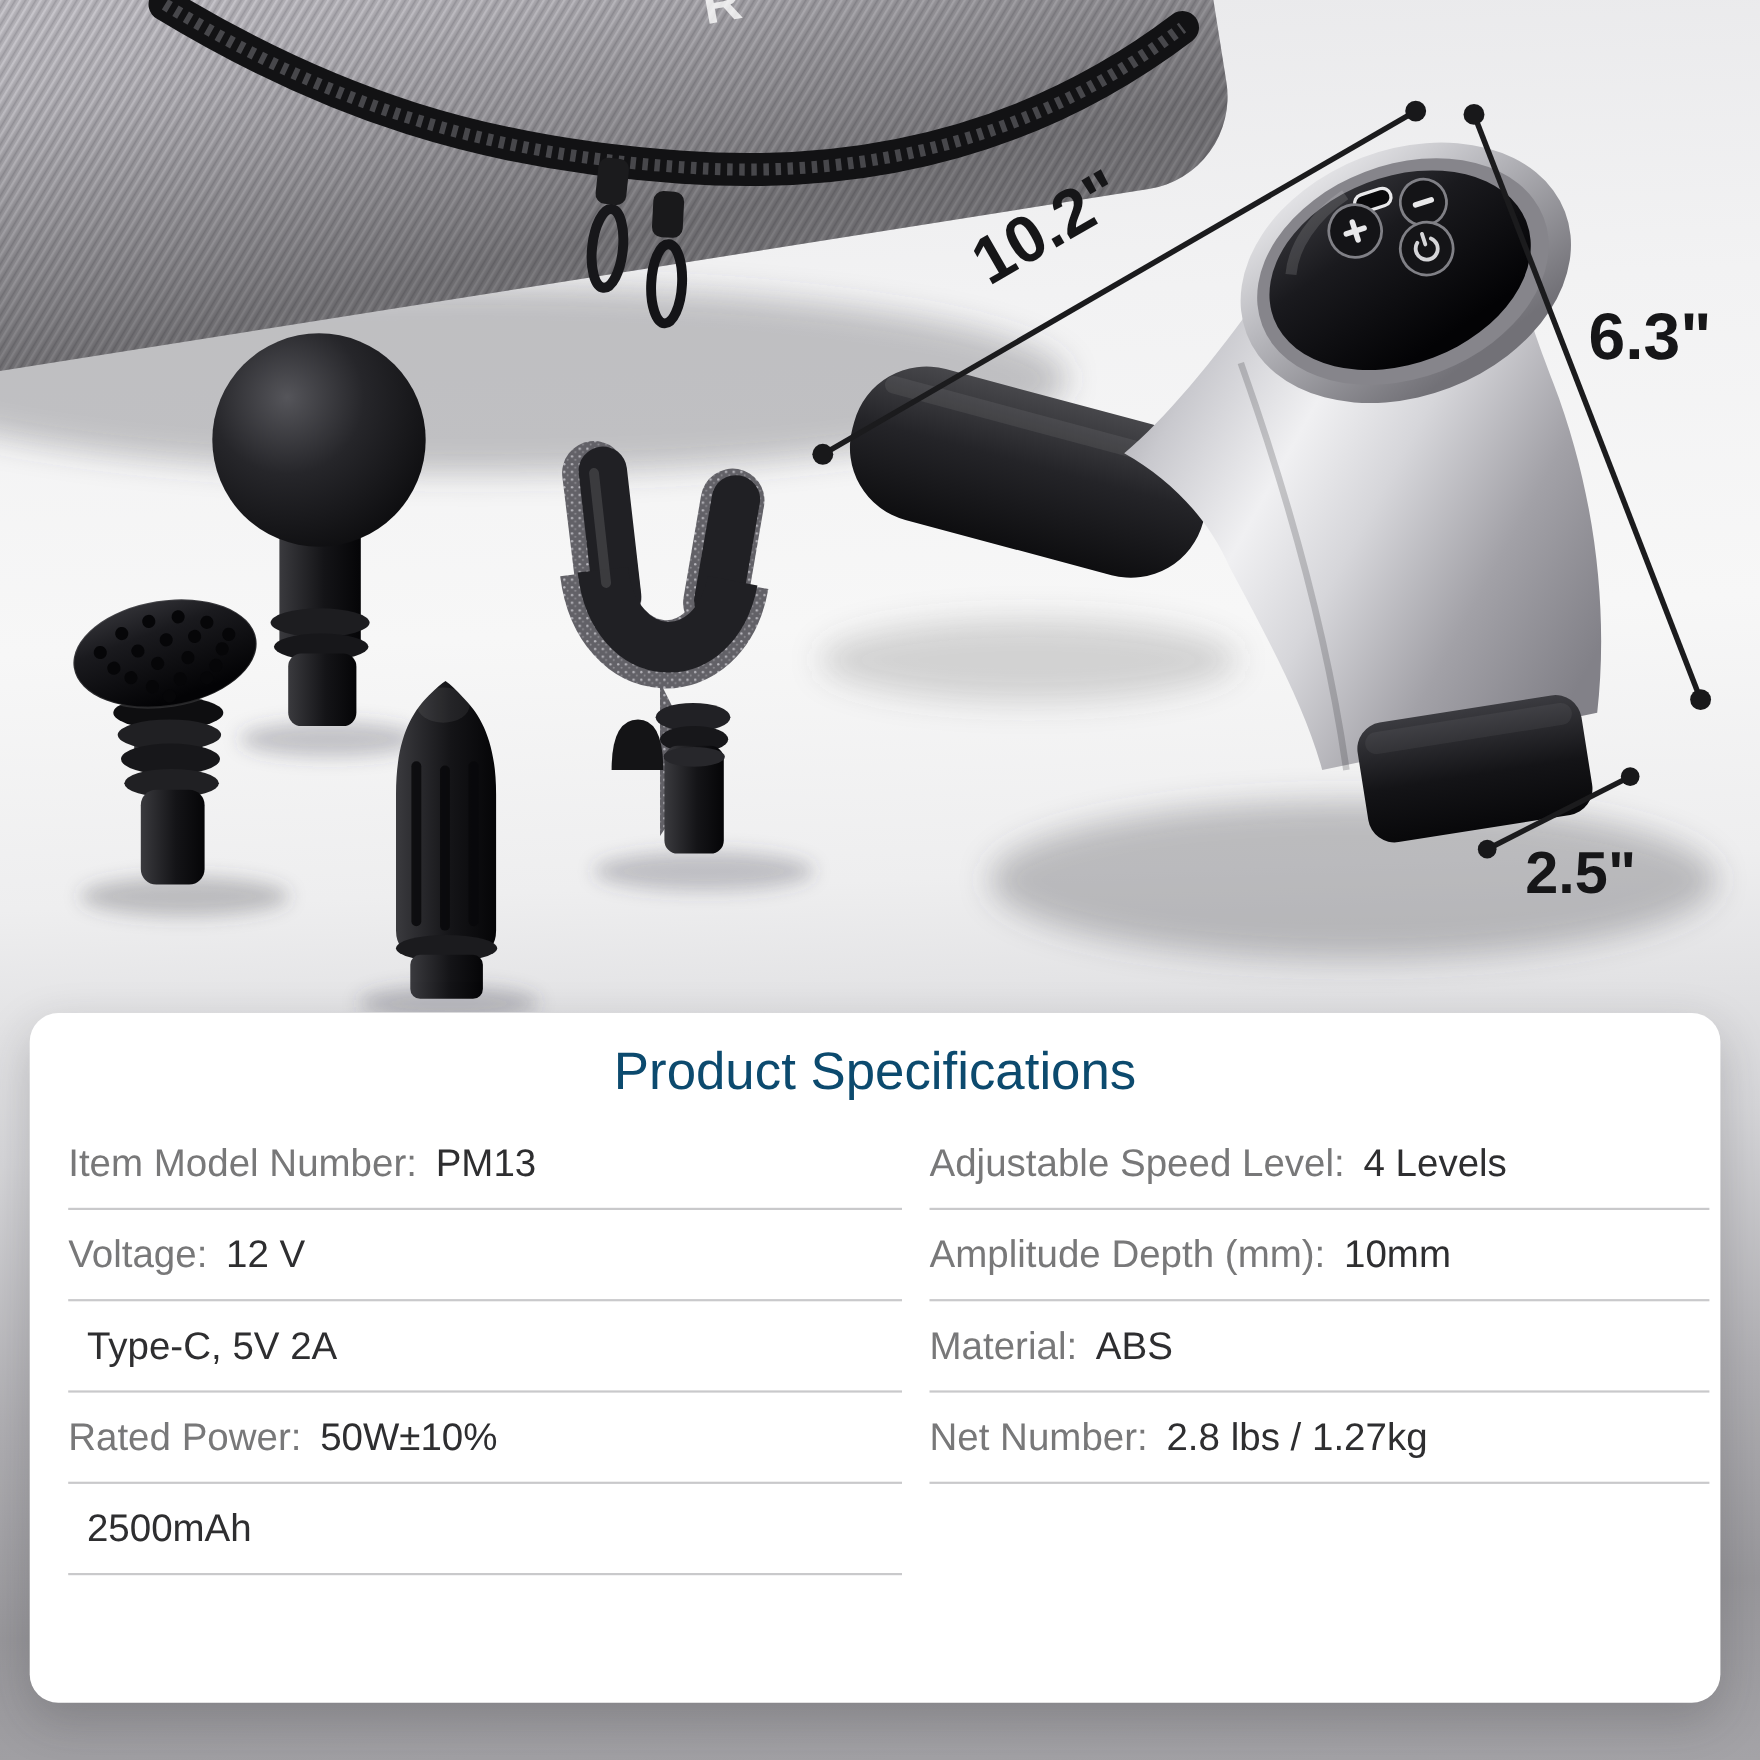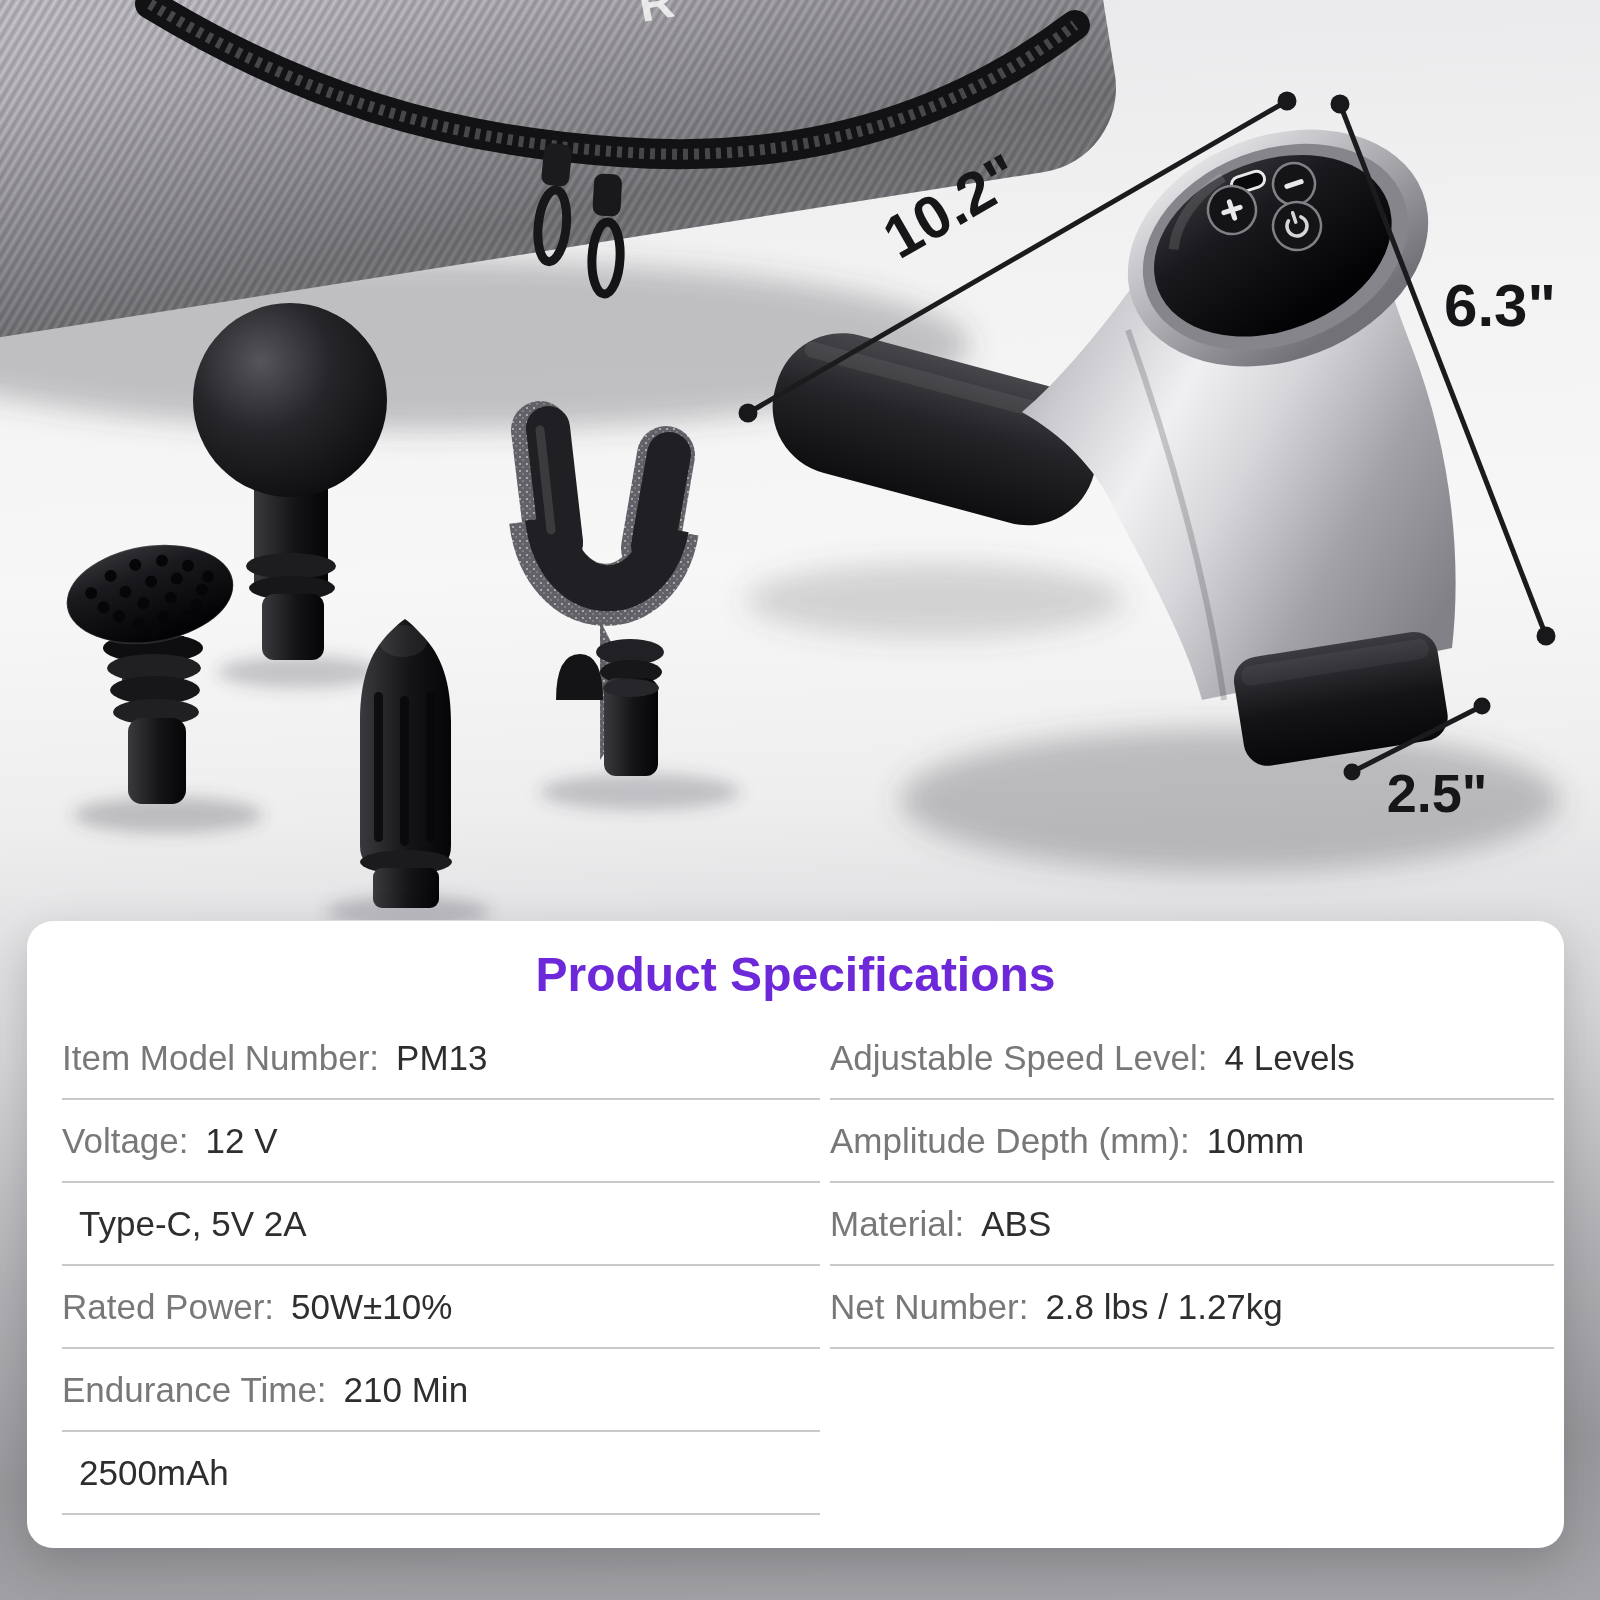--- a/index.html
+++ b/index.html
@@ -9,24 +9,24 @@
     background:linear-gradient(178deg,#e9e9eb 0%,#f2f2f3 18%,#f7f7f7 36%,#eeeeef 50%,#d6d6d9 64%,#b1b0b4 78%,#98979b 90%,#a4a3a7 100%);
   }
   .scene{position:absolute;top:0;left:0;display:block;}
   .spec-panel{
     position:absolute;left:27px;top:921px;width:1537px;height:627px;
     background:#ffffff;border-radius:26px;
     box-shadow:0 16px 44px rgba(40,40,46,.22);
   }
   .spec-title{
     margin:0;padding:30px 0 16px;line-height:48px;
-    text-align:center;font-size:48px;font-weight:bold;color:#6d28d9;
+    text-align:center;font-size:48px;font-weight:normal;color:#0c4a6e;
   }
   .spec-columns{
-    display:grid;grid-template-columns:758px 1fr;column-gap:10px;
+    display:grid;grid-template-columns:758px 1fr;column-gap:25px;
     padding:2px 10px 0 35px;
   }
   .spec-row{
     display:flex;align-items:center;height:81px;
     border-bottom:2px solid #c9c9cb;font-size:35px;white-space:nowrap;overflow:hidden;
   }
   .spec-label{color:#787879;}
   .spec-value{color:#2e2e30;font-weight:normal;margin-left:17px;}
   .dim-label{font-weight:bold;fill:#161618;}
 </style>
@@ -268,24 +268,20 @@
           <span class="spec-value">12 V</span>
         </div>
         <div class="spec-row">
           <span class="spec-value">Type-C, 5V 2A</span>
         </div>
         <div class="spec-row">
           <span class="spec-label">Rated Power:</span>
           <span class="spec-value">50W±10%</span>
         </div>
         <div class="spec-row">
-          <span class="spec-label">Endurance Time:</span>
-          <span class="spec-value">210 Min</span>
-        </div>
-        <div class="spec-row">
           <span class="spec-value">2500mAh</span>
         </div>
       </div>
       <div class="spec-col">
         <div class="spec-row">
           <span class="spec-label">Adjustable Speed Level:</span>
           <span class="spec-value">4 Levels</span>
         </div>
         <div class="spec-row">
           <span class="spec-label">Amplitude Depth (mm):</span>

